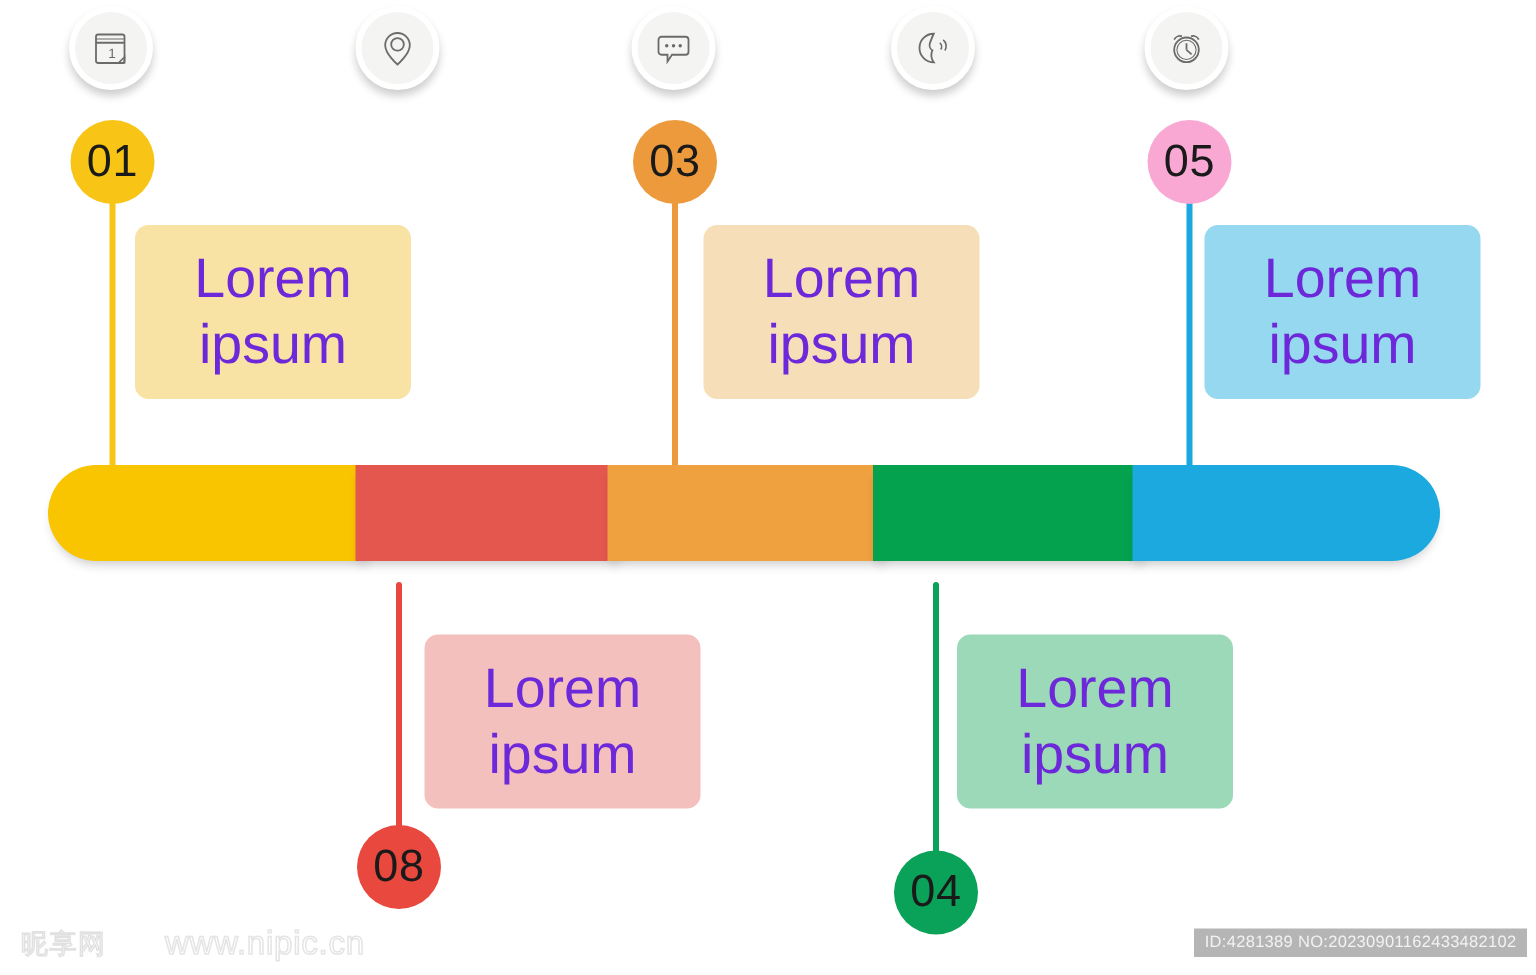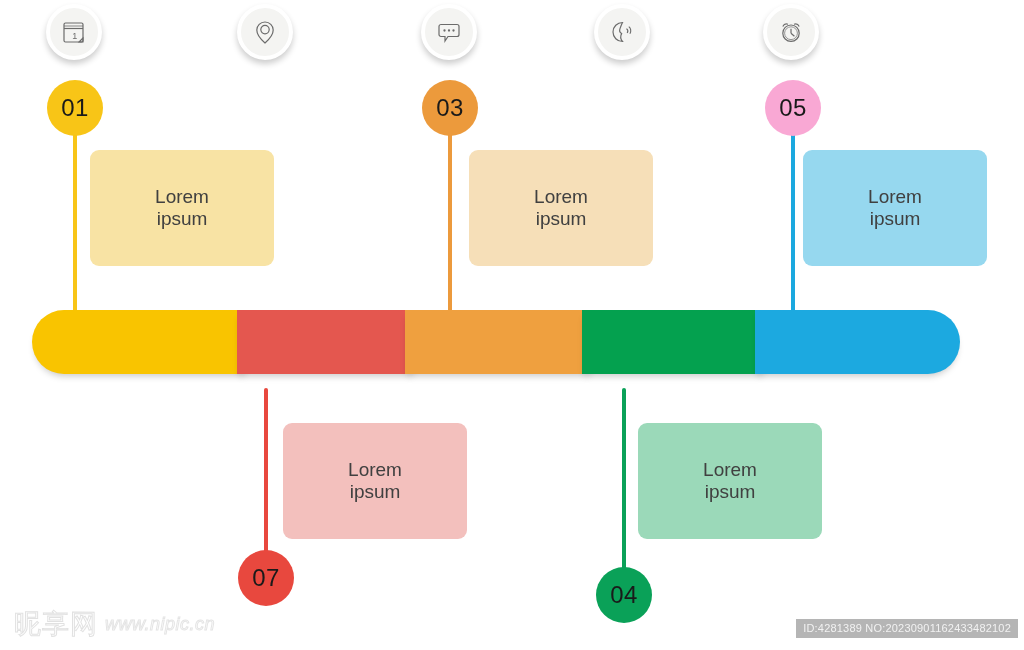--- a/index.html
+++ b/index.html
@@ -27,37 +27,37 @@
   
   .bubble {
     position: absolute;
     width: 56px;
     height: 56px;
     border-radius: 50%;
     display: flex;
     align-items: center;
     justify-content: center;
     color: #1a1a1a;
-    font-size: 24px;
+    font-size: 30px;
     font-weight: 400;
     letter-spacing: 0.5px;
     line-height: 1;
     z-index: 6;
   }
 
   
   .card {
     position: absolute;
     border-radius: 9px;
     display: flex;
     flex-direction: column;
     align-items: center;
     justify-content: center;
-    color: #404040;
-    font-size: 19px;
+    color: #6d28d9;
+    font-size: 37px;
     line-height: 1.18;
     text-align: center;
     z-index: 2;
   }
   .card span { display: block; }
 
   
   #bar {
     position: absolute;
     left: 32px;
@@ -97,32 +97,32 @@
     position: absolute;
     left: 14px;
     bottom: 8px;
     display: flex;
     align-items: center;
     gap: 7px;
     opacity: 0.55;
     z-index: 8;
   }
   #wm-logo .cn-mark {
-    font-size: 27px;
+    font-size: 18px;
     color: transparent;
     -webkit-text-stroke: 1px #c9c9c9;
     letter-spacing: 1px;
     font-family: "DejaVu Sans", sans-serif;
   }
   #wm-logo .wm-url {
-    font-size: 18px;
-    font-style: italic;
+    font-size: 22px;
     color: transparent;
     -webkit-text-stroke: 1px #cfcfcf;
     letter-spacing: 0.5px;
+    margin-left: 32px;
   }
   #wm-id {
     position: absolute;
     right: 6px;
     bottom: 12px;
     background: #b5b5b5;
     color: #f2f2f2;
     font-size: 11px;
     padding: 3px 7px 4px 7px;
     letter-spacing: 0.2px;
@@ -212,21 +212,21 @@
       <circle cx="15" cy="16.2" r="8.2" fill="none" stroke="#6b6b6b" stroke-width="1.2"></circle>
       <circle cx="15" cy="16.2" r="6.4" fill="none" stroke="#6b6b6b" stroke-width="0.7"></circle>
       <path d="M6.8 9.4 A4.3 4.3 0 0 1 12 7.2" fill="none" stroke="#6b6b6b" stroke-width="1.2"></path>
       <path d="M23.2 9.4 A4.3 4.3 0 0 0 18 7.2" fill="none" stroke="#6b6b6b" stroke-width="1.2"></path>
       <line x1="15" y1="16.2" x2="15" y2="11.8" stroke="#6b6b6b" stroke-width="1.2"></line>
       <line x1="15" y1="16.2" x2="18.4" y2="19.2" stroke="#6b6b6b" stroke-width="1.2"></line>
     </svg>
   </div>
 
   <div class="bubble" style="left: 47px; top: 80px; background: rgb(248, 197, 23);">01</div>
-  <div class="bubble" style="left: 238px; top: 550px; background: rgb(232, 72, 62);">07</div>
+  <div class="bubble" style="left: 238px; top: 550px; background: rgb(232, 72, 62);">08</div>
   <div class="bubble" style="left: 422px; top: 80px; background: rgb(236, 154, 60);">03</div>
   <div class="bubble" style="left: 596px; top: 567px; background: rgb(10, 161, 88);">04</div>
   <div class="bubble" style="left: 765px; top: 80px; background: #f9a8d4;">05</div>
 
   <div id="wm-logo">
     <span class="cn-mark">昵享网</span>
     <span class="wm-url">www.nipic.cn</span>
   </div>
   <div id="wm-id">ID:4281389 NO:20230901162433482102</div>
 

